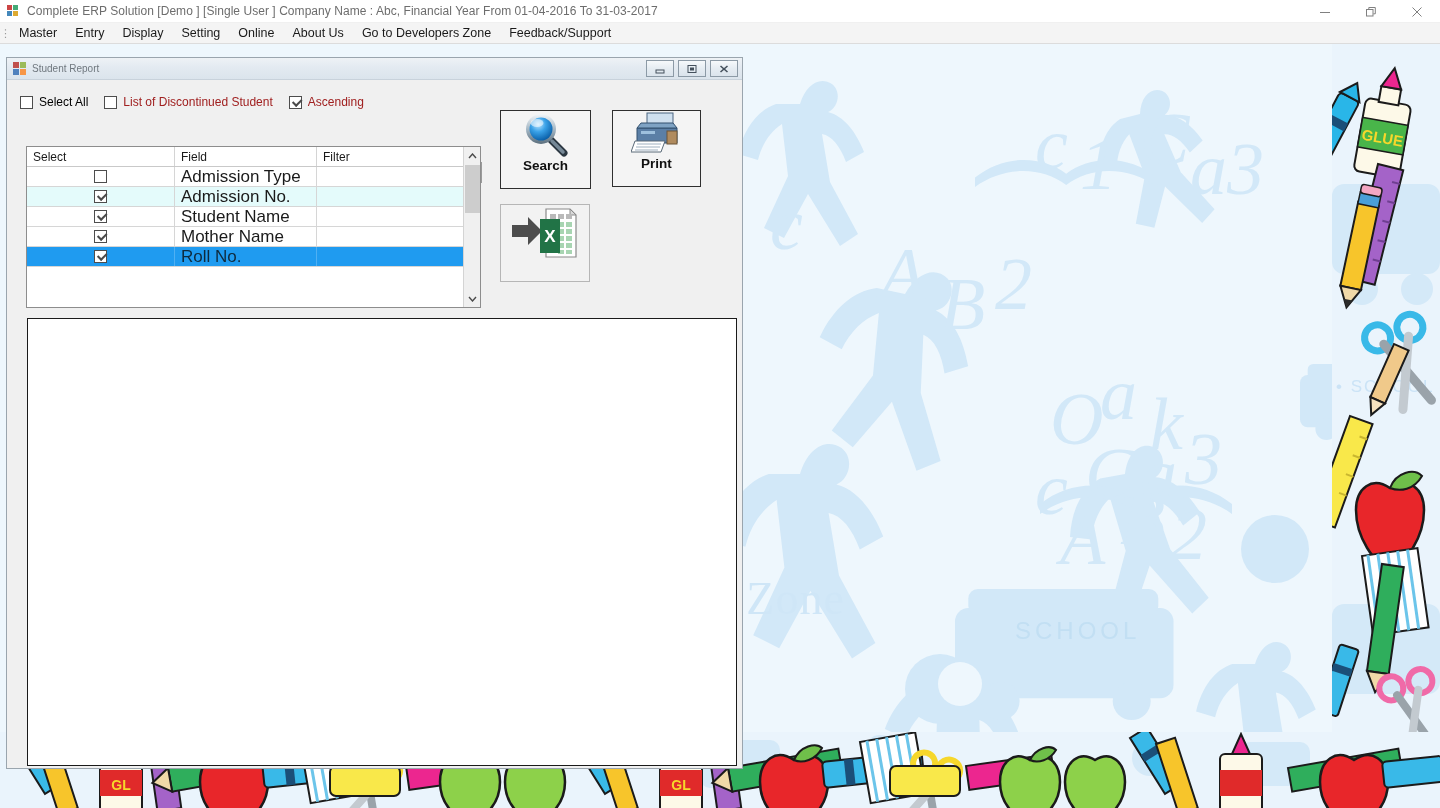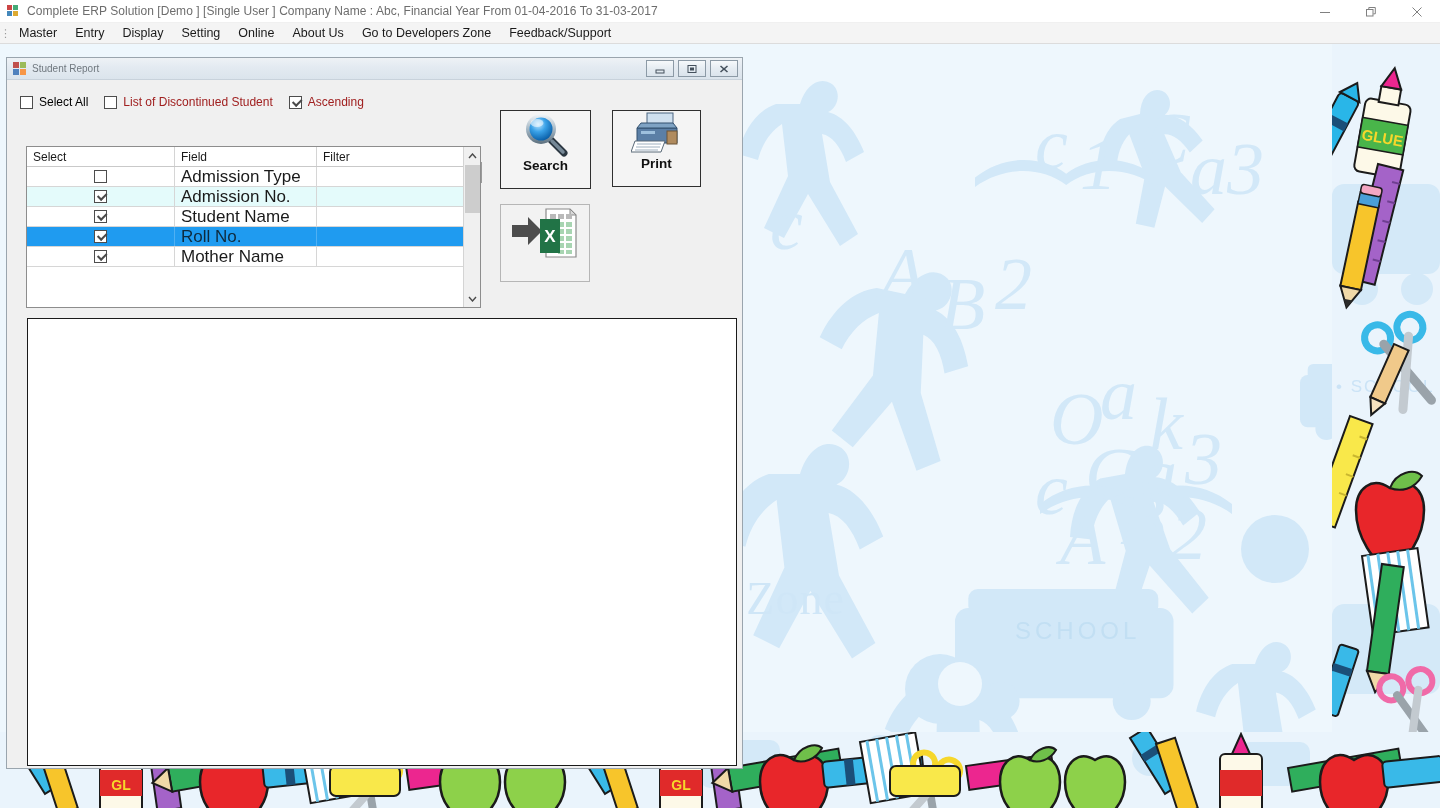--- a/index.html
+++ b/index.html
@@ -662,33 +662,33 @@
 
             <div class="grid-row grid-body-row row-white">
               <div class="gb-cell sel col-select">
                 <span class="chkbox checked"></span>
               </div>
               <div class="gb-cell col-field">Student Name</div>
               <div class="gb-cell col-filter"></div>
             </div>
 
 
+            <div class="grid-row grid-body-row row-white">
+              <div class="gb-cell sel col-select">
+                <span class="chkbox checked"></span>
+              </div>
+              <div class="gb-cell col-field">Mother Name</div>
+              <div class="gb-cell col-filter"></div>
+            </div>
+
             <div class="grid-row grid-body-row row-sel">
               <div class="gb-cell sel col-select">
                 <span class="chkbox checked"></span>
               </div>
               <div class="gb-cell col-field">Roll No.</div>
-              <div class="gb-cell col-filter"></div>
-            </div>
-
-            <div class="grid-row grid-body-row row-white">
-              <div class="gb-cell sel col-select">
-                <span class="chkbox checked"></span>
-              </div>
-              <div class="gb-cell col-field">Mother Name</div>
               <div class="gb-cell col-filter"></div>
             </div>
 
 
           </div>
 
           <div id="grid-scroll">
             <div class="sb-arrow" id="sb-arrow-up">
               <svg width="9" height="6" viewBox="0 0 9 6">
                   <polyline points="1,5 4.5,1 8,5" fill="none" stroke="#4a4a4a" stroke-width="1.4"></polyline>

